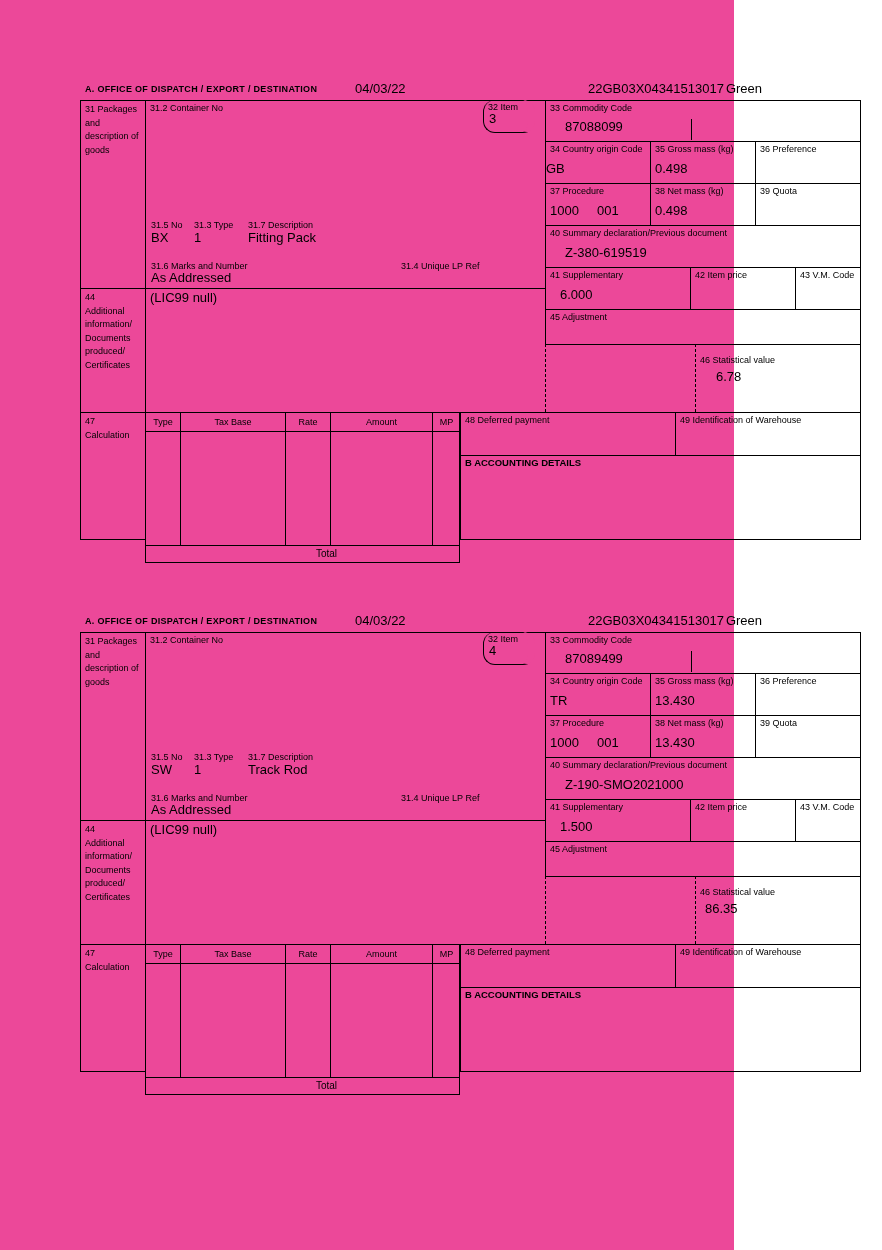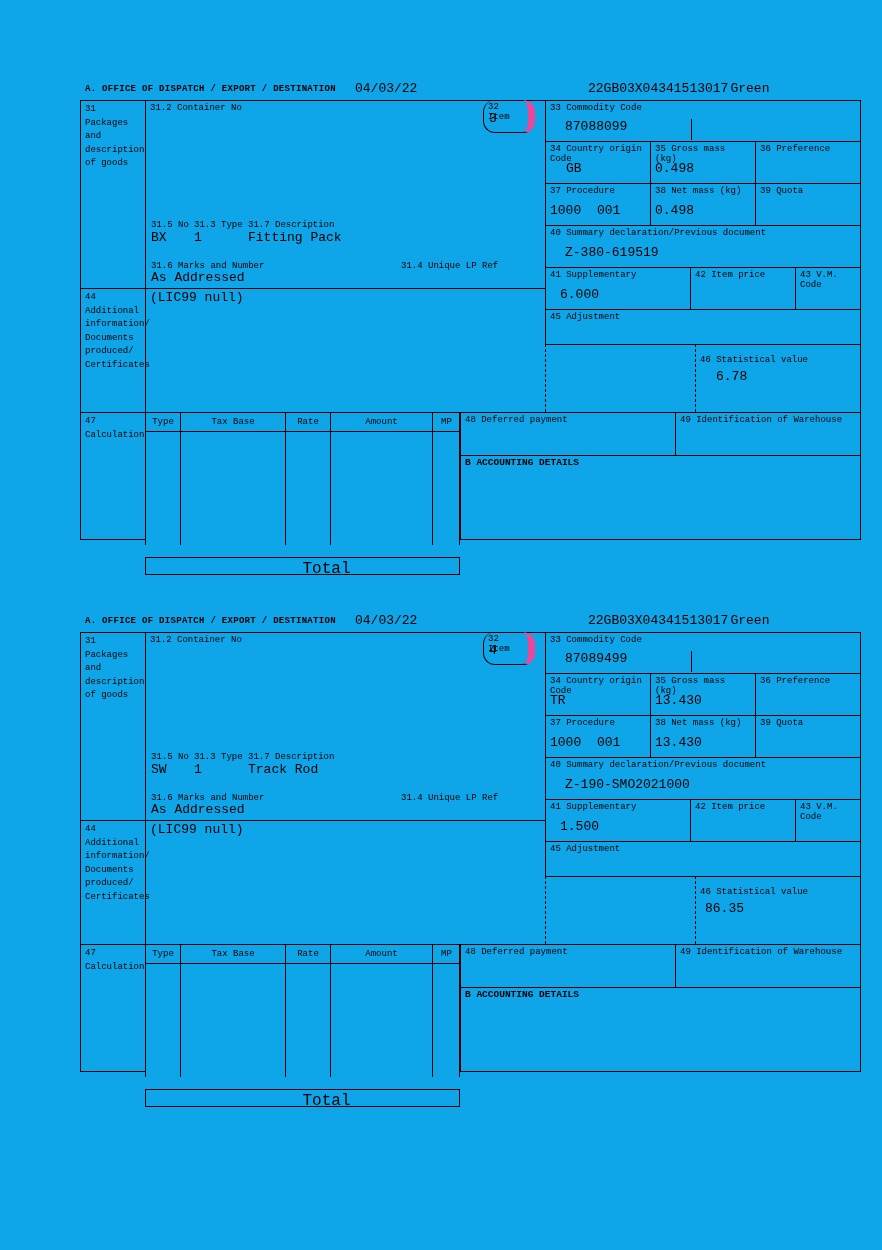--- a/index.html
+++ b/index.html
@@ -1,18 +1,18 @@
 <!DOCTYPE html>
 <html><head>
 <meta charset="utf-8">
 <style>
   html,body { margin:0; padding:0; background:#ffffff; }
   .page {
-    position:relative; width:882px; height:1250px; background:#0ea5e9;
-    font-family:Liberation Mono, monospace; color:#000;
+    position:relative; width:734px; height:1250px; background:#ec4899;
+    font-family:Liberation Sans, sans-serif; color:#000;
   }
   .block { position:absolute; left:80px; width:781px; height:484px; }
   .block:nth-of-type(1) { top:80px; }
   .block:nth-of-type(2) { top:612px; }
 
   .hdr { position:absolute; top:0; left:0; width:100%; height:20px; }
   .hdr-title { position:absolute; left:5px; top:4px; font-size:9px; font-weight:bold; letter-spacing:.3px; white-space:nowrap; }
   .hdr-date  { position:absolute; left:275px; top:1px; font-size:13px; }
   .hdr-ref   { position:absolute; left:508px; top:1px; font-size:13px; white-space:nowrap; }
   .hdr-status{ margin-left:2px; }
@@ -26,21 +26,21 @@
   .dash-l { border-left-style:dashed; padding:0; }
   .lbl { font-size:9px; line-height:1.15; display:block; }
   .stack .lbl { line-height:1.5; }
   .bold { font-weight:bold; font-size:9.5px; }
   .val { font-size:13px; line-height:1.1; white-space:nowrap; display:block; }
   .abs { position:absolute; }
   .tc { text-align:center; padding:4px 0 0 0; }
   .vline { position:absolute; width:1px; background:#000; }
   .hline { position:absolute; height:1px; background:#000; }
   .total { position:absolute; box-sizing:border-box; border:1px solid #000;
-           text-align:center; font-size:16px; padding:2px 0 12px 48px;margin-top:12px; }
+           text-align:center; font-size:10px; padding:2px 0 12px 48px; }
 </style>
 </head>
 <body>
 
 <div class="page" id="blocks-root">
   <section class="block">
     <div class="hdr">
       <span class="hdr-title">A.  OFFICE OF DISPATCH / EXPORT / DESTINATION</span>
       <span class="hdr-date">04/03/22</span>
       <span class="hdr-ref"><span>22GB03X04341513017</span><span class="hdr-status">Green</span></span>
@@ -85,21 +85,21 @@
       </div>
 
       <div class="c" style="left:465px;top:0;width:315px;height:41px">
         <span class="lbl">33 Commodity Code</span>
         <span class="val abs" style="left:19px;top:19px">87088099</span>
         <span class="vline" style="left:145px;top:18px;height:21px"></span>
       </div>
 
       <div class="c" style="left:465px;top:41px;width:105px;height:42px">
         <span class="lbl">34 Country origin Code</span>
-        <span class="val abs" style="left:20px;top:20px">GB</span>
+        <span class="val abs" style="left:0;top:20px">GB</span>
       </div>
 
       <div class="c" style="left:570px;top:41px;width:105px;height:42px">
         <span class="lbl">35 Gross mass (kg)</span>
         <span class="val abs" style="left:4px;top:20px">0.498</span>
       </div>
 
       <div class="c" style="left:675px;top:41px;width:105px;height:42px">
         <span class="lbl">36 Preference</span>
       </div>

